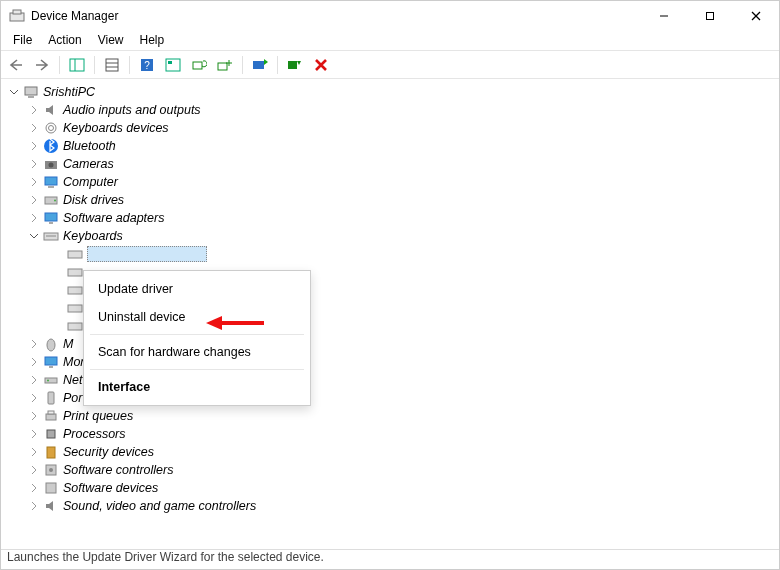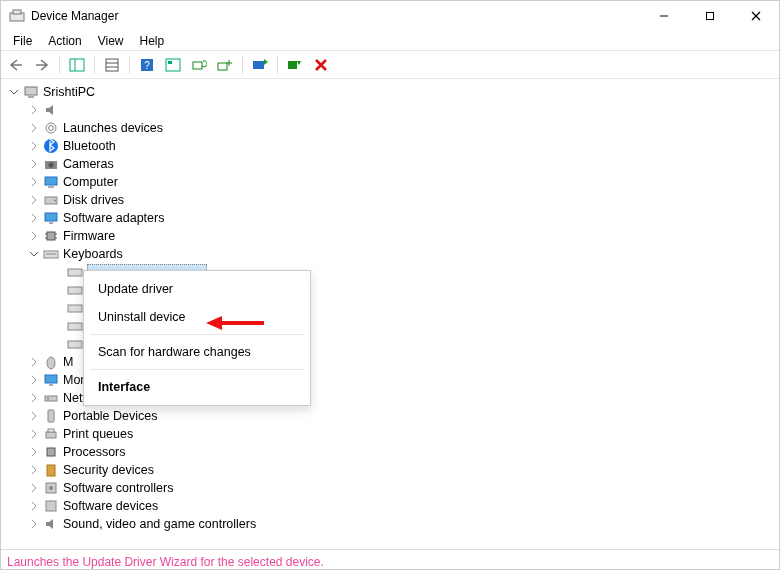--- a/index.html
+++ b/index.html
@@ -8,50 +8,50 @@
 
   
   .title-bar { height: 30px; display: flex; align-items: center; background: #fff; }
   .title-bar .app-icon { width: 16px; height: 16px; margin: 0 6px 0 8px; display: inline-flex; }
   .title-bar .title-text { font-size: 12px; flex: 1; }
   .title-bar .win-controls { display: flex; }
   .title-bar .win-btn { width: 46px; height: 30px; display: flex; align-items: center; justify-content: center; }
   .title-bar .win-btn svg { stroke: #000; }
 
   
-  .menu-bar { height: 20px; display: flex; align-items: center; padding: 0 4px; background: #fff; border-bottom: 1px solid #e5e5e5; }
+  .menu-bar { height: 20px; display: flex; align-items: flex-start; padding: 0 4px; background: #fff; border-bottom: 1px solid #e5e5e5; }
   .menu-item { font-size: 12px; padding: 2px 8px; }
 
   
   .toolbar { height: 28px; display: flex; align-items: center; padding: 0 4px; background: #fff; border-bottom: 1px solid #e5e5e5; gap: 4px; }
   .tool-btn { width: 22px; height: 22px; display: flex; align-items: center; justify-content: center; }
   .tool-sep { width: 1px; height: 18px; background: #e0e0e0; margin: 0 2px; }
 
   
-  .tree-area { flex: 1; overflow: auto; padding: 4px 0 0 6px; font-size: 12.5px; line-height: 18px; position: relative; }
+  .tree-area { flex: 1; overflow: auto; padding: 4px 0 0 6px; font-size: 12.5px; line-height: 18px; position: relative; font-style: italic; }
   .tree-row { display: flex; align-items: center; height: 18px; white-space: nowrap; }
   .tw { width: 14px; height: 14px; display: inline-flex; align-items: center; justify-content: center; margin-right: 2px; }
   .tw svg { fill: #666; }
   .dev-icon { width: 16px; height: 16px; margin-right: 4px; display: inline-flex; align-items: center; justify-content: center; }
   .children { padding-left: 20px; }
   .grandchildren { padding-left: 40px; }
   .child-row { display: flex; align-items: center; height: 18px; }
   .selected-stub { background: #cde6f9; color: transparent; width: 120px; height: 16px; border: 1px dotted #888; margin-left: 0; }
 
   
   .context-menu { position: absolute; left: 82px; top: 269px; width: 228px; background: #fff; border: 1px solid #ccc; box-shadow: 0 4px 10px rgba(0,0,0,0.15); padding: 4px 0; font-size: 12.5px; }
   .ctx-item { height: 28px; display: flex; align-items: center; padding: 0 14px; }
   .ctx-item.bold { font-weight: 600; }
   .ctx-sep { height: 1px; background: #e6e6e6; margin: 3px 6px; }
 
   
   .arrow-annot { position: absolute; left: 205px; top: 312px; pointer-events: none; }
 
   
-  .status-bar { height: 20px; border-top: 1px solid #ddd; font-size: 12px; display: flex; align-items: flex-end; padding: 0 6px; color: #ec4899; }
+  .status-bar { height: 20px; border-top: 1px solid #ddd; font-size: 12px; display: flex; align-items: flex-start; padding: 0 6px; color: #404040; }
 </style>
 </head>
 <body>
 
 <div class="window">
 
   <div class="title-bar">
     <span class="app-icon">
       <svg viewBox="0 0 16 16" width="16" height="16">
           <rect x="1" y="5" width="14" height="8" fill="#e8e8e8" stroke="#777"></rect>
@@ -181,35 +181,36 @@
         <span class="tw">
             <svg width="10" height="10" viewBox="0 0 10 10">
               <path d="M3 1 L7 5 L3 9" fill="none" stroke="#999"></path>
             </svg>
           </span>
         <span class="dev-icon">
             <svg viewBox="0 0 16 16">
               <path d="M3 6h3l4-3v10l-4-3H3z" fill="#888"></path>
             </svg>
           </span>
+        <span>Audio inputs and outputs</span>
       </div>
 
       <div class="tree-row">
         <span class="tw">
             <svg width="10" height="10" viewBox="0 0 10 10">
               <path d="M3 1 L7 5 L3 9" fill="none" stroke="#999"></path>
             </svg>
           </span>
         <span class="dev-icon">
             <svg viewBox="0 0 16 16">
               <circle cx="8" cy="8" r="5" fill="none" stroke="#888"></circle>
               <circle cx="8" cy="8" r="2.5" fill="none" stroke="#888"></circle>
             </svg>
           </span>
-        <span>Launches devices</span>
+        <span>Keyboards devices</span>
       </div>
 
       <div class="tree-row">
         <span class="tw">
             <svg width="10" height="10" viewBox="0 0 10 10">
               <path d="M3 1 L7 5 L3 9" fill="none" stroke="#999"></path>
             </svg>
           </span>
         <span class="dev-icon">
             <svg viewBox="0 0 16 16">
@@ -273,37 +274,20 @@
           </span>
         <span class="dev-icon">
             <svg viewBox="0 0 16 16">
               <rect x="2" y="3" width="12" height="8" fill="#4aa3df" stroke="#2a6fc7"></rect>
               <rect x="6" y="12" width="4" height="2" fill="#aaa"></rect>
             </svg>
           </span>
         <span>Software adapters</span>
       </div>
 
-      <div class="tree-row">
-        <span class="tw">
-            <svg width="10" height="10" viewBox="0 0 10 10">
-              <path d="M3 1 L7 5 L3 9" fill="none" stroke="#999"></path>
-            </svg>
-          </span>
-        <span class="dev-icon">
-            <svg viewBox="0 0 16 16">
-              <rect x="4" y="4" width="8" height="8" fill="#aaa" stroke="#555"></rect>
-              <line x1="2" y1="6" x2="4" y2="6" stroke="#555"></line>
-              <line x1="2" y1="10" x2="4" y2="10" stroke="#555"></line>
-              <line x1="12" y1="6" x2="14" y2="6" stroke="#555"></line>
-              <line x1="12" y1="10" x2="14" y2="10" stroke="#555"></line>
-            </svg>
-          </span>
-        <span>Firmware</span>
-      </div>
 
 
       <div class="tree-row">
         <span class="tw">
             <svg width="10" height="10" viewBox="0 0 10 10">
               <path d="M1 3 L5 7 L9 3" fill="none" stroke="#555"></path>
             </svg>
           </span>
         <span class="dev-icon">
             <svg viewBox="0 0 16 16">

